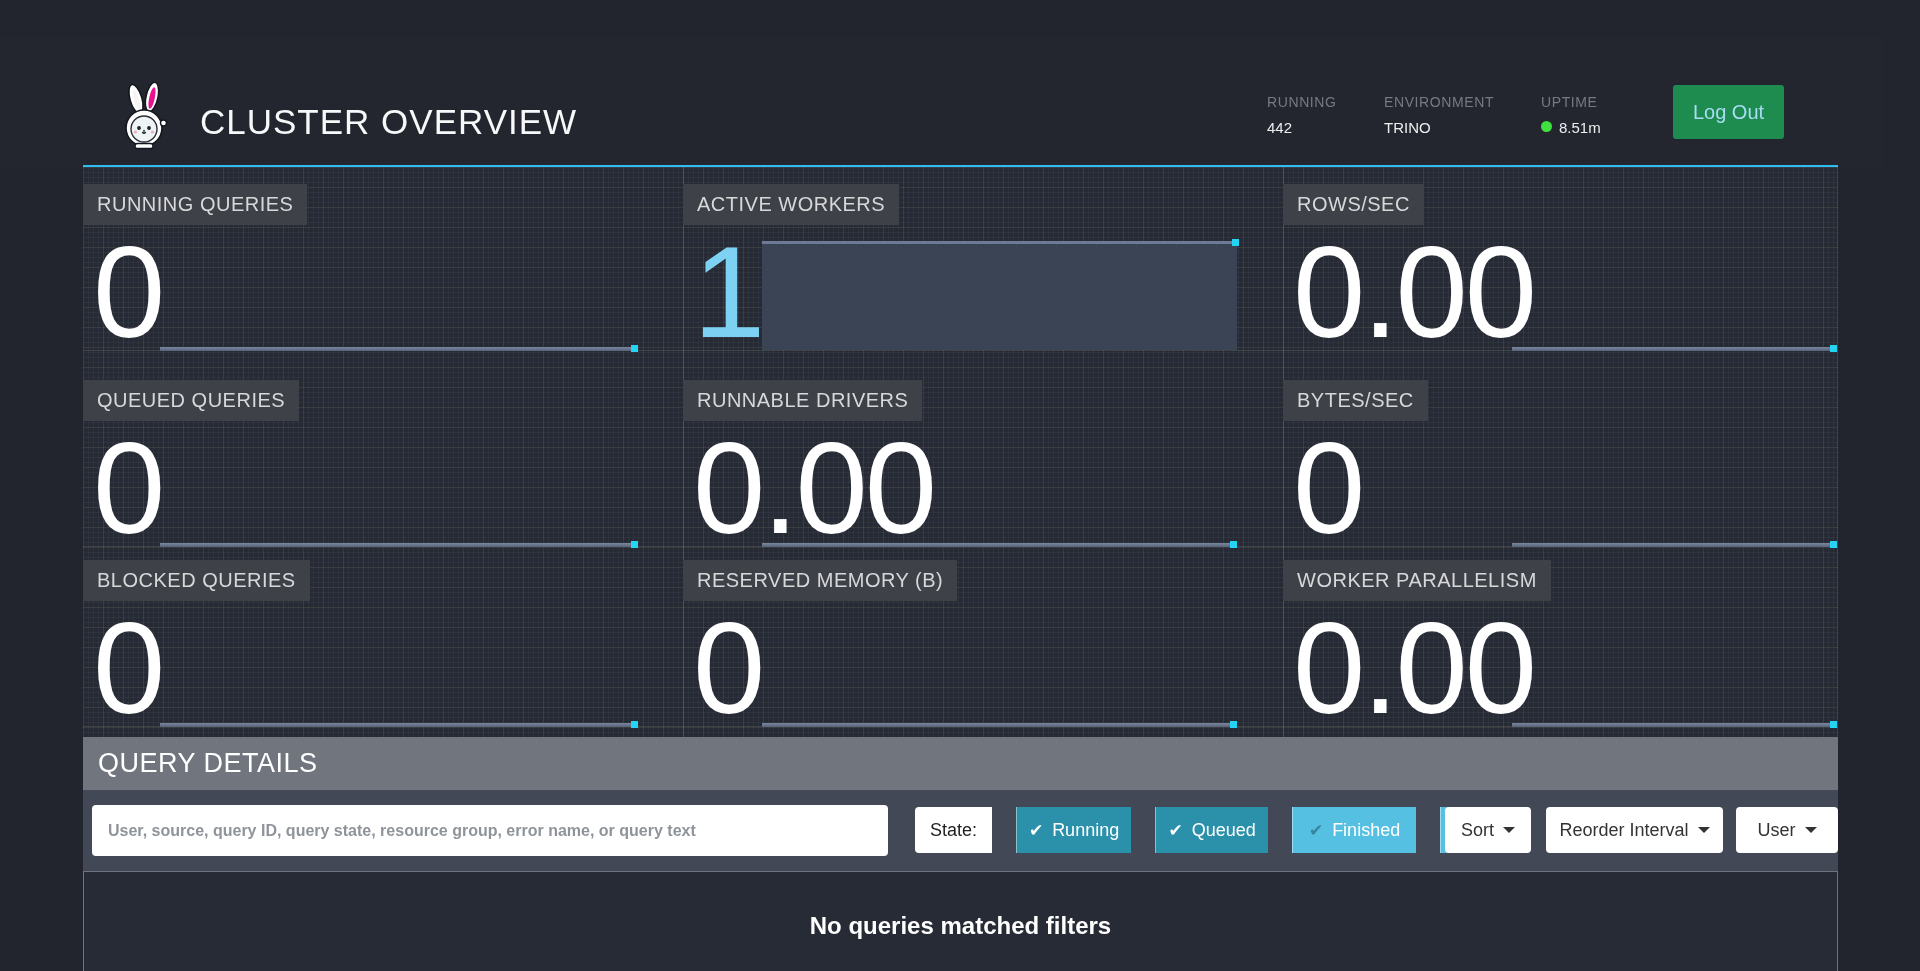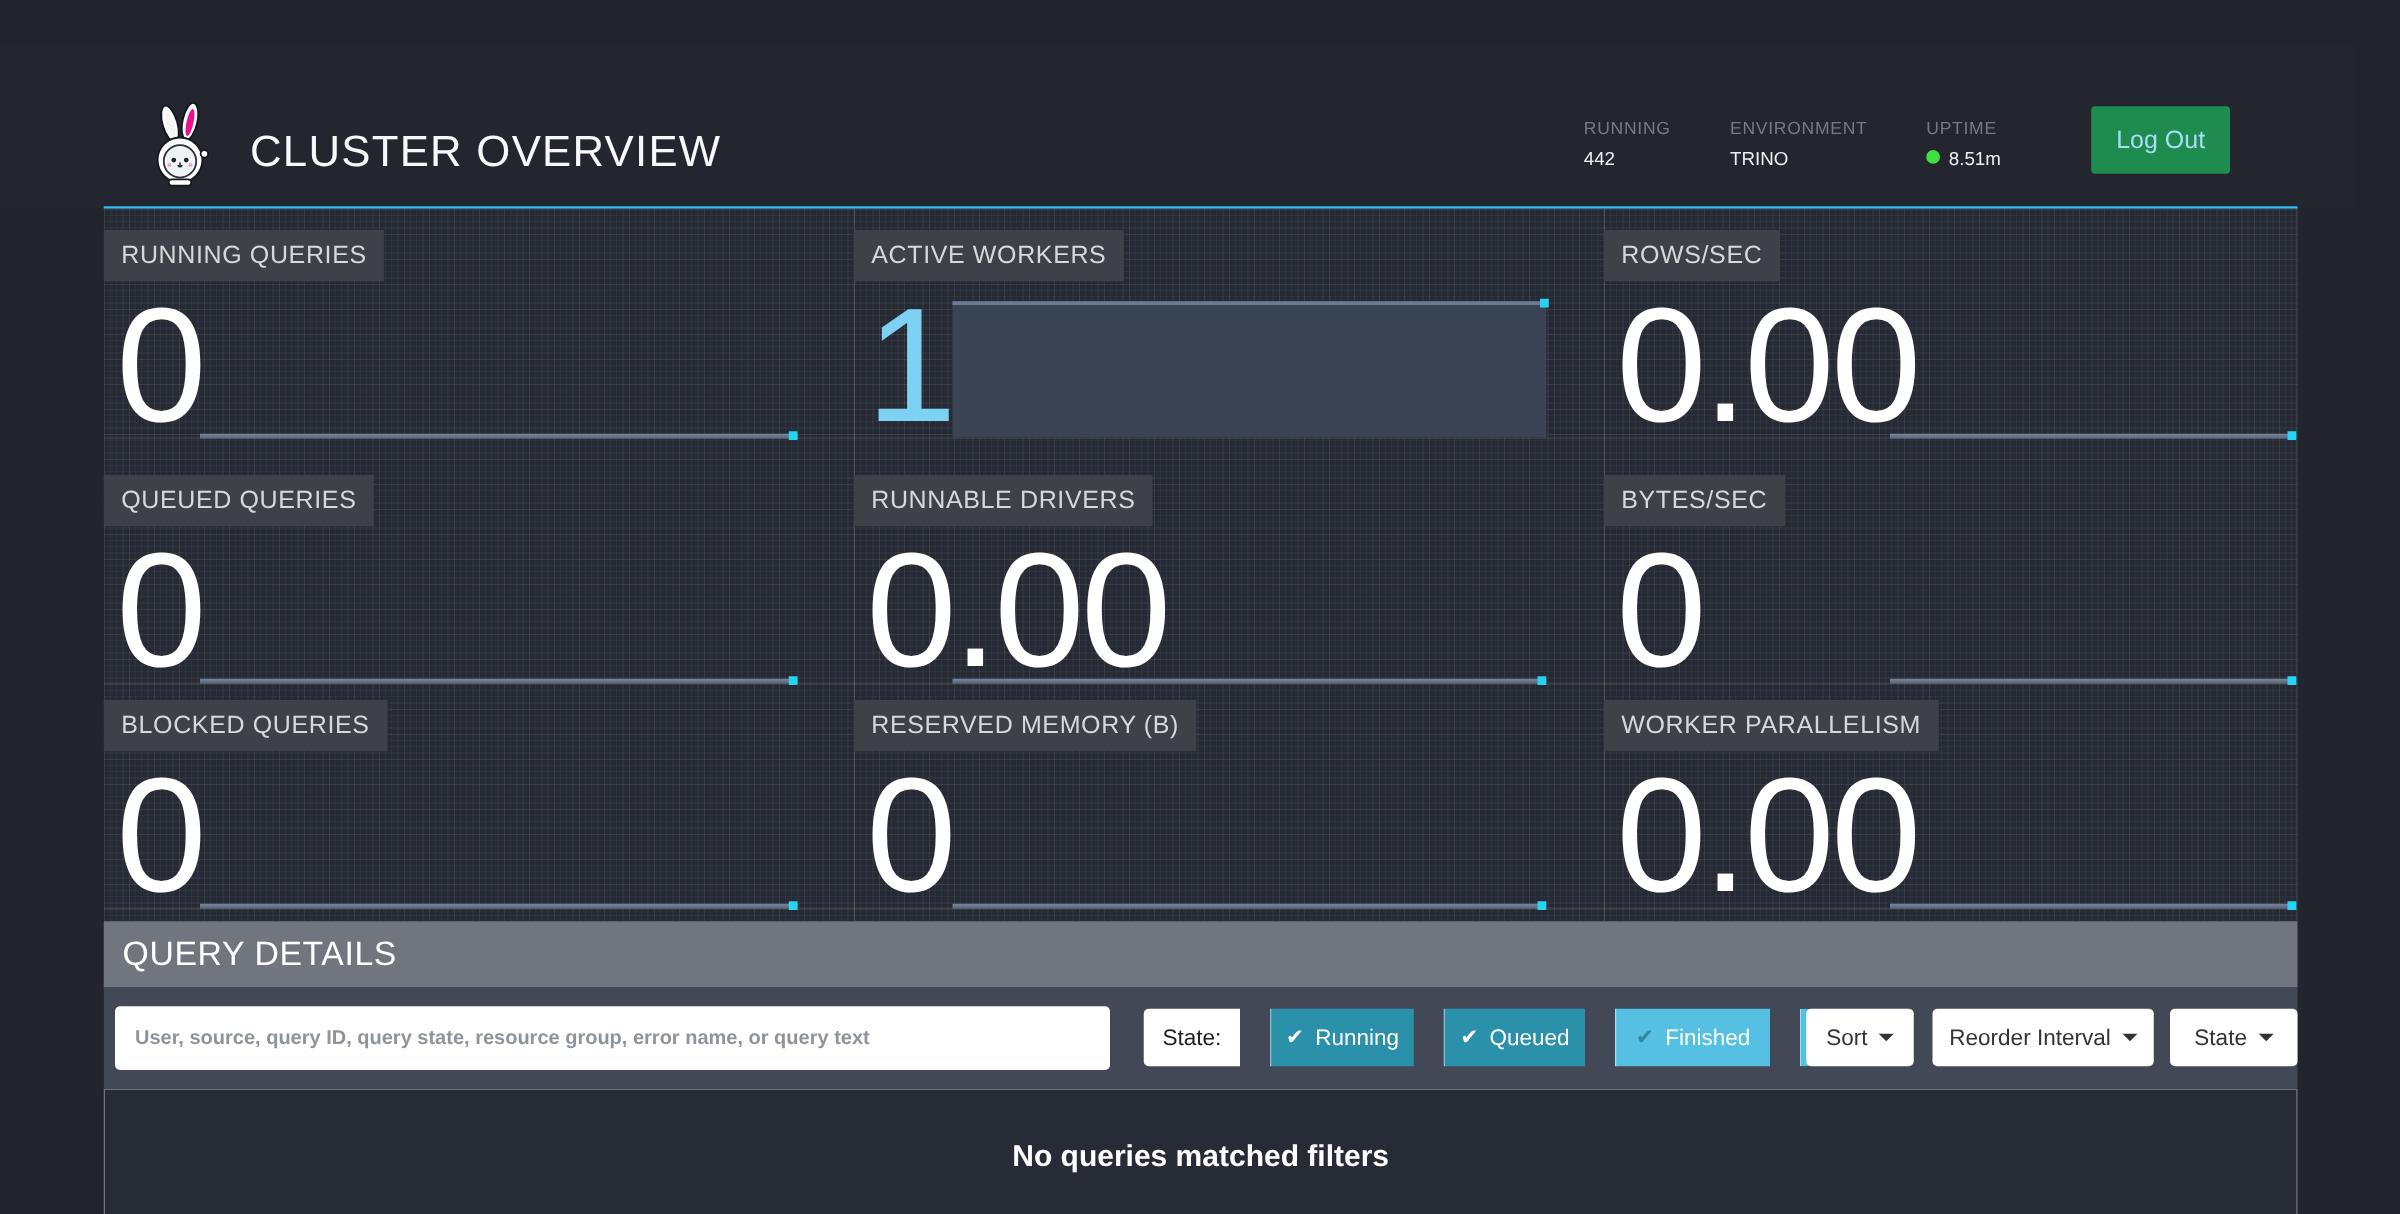--- a/index.html
+++ b/index.html
@@ -209,21 +209,21 @@
       </div>
     <button class="dd-btn" id="dd-sort">
       <span>Sort</span>
         <span class="caret"></span>
     </button>
     <button class="dd-btn" id="dd-reorder">
       <span>Reorder Interval</span>
         <span class="caret"></span>
     </button>
     <button class="dd-btn" id="dd-show">
-      <span>State</span>
+      <span>User</span>
         <span class="caret"></span>
     </button>
   </div>
 
   <div class="qd-results">
     <div class="empty-msg">No queries matched filters</div>
   </div>
 
 </div>
 

